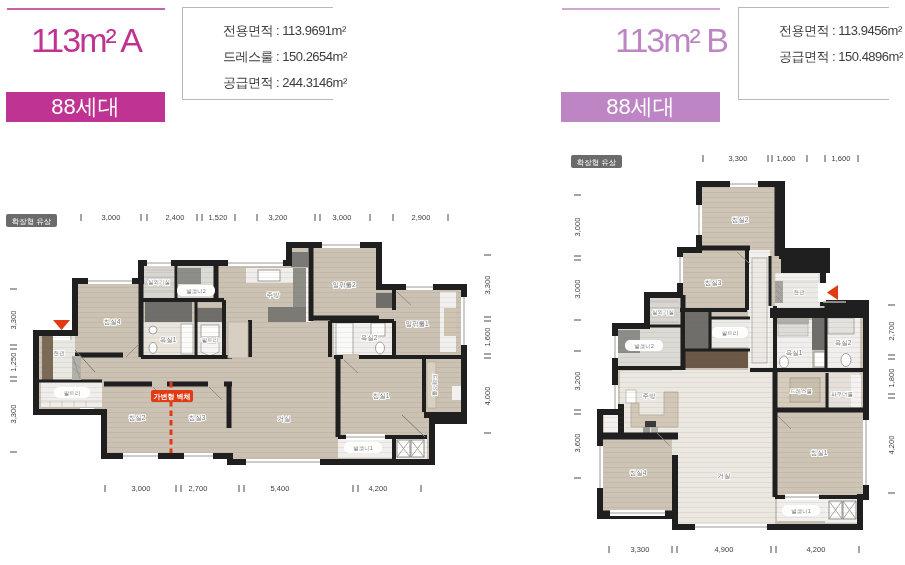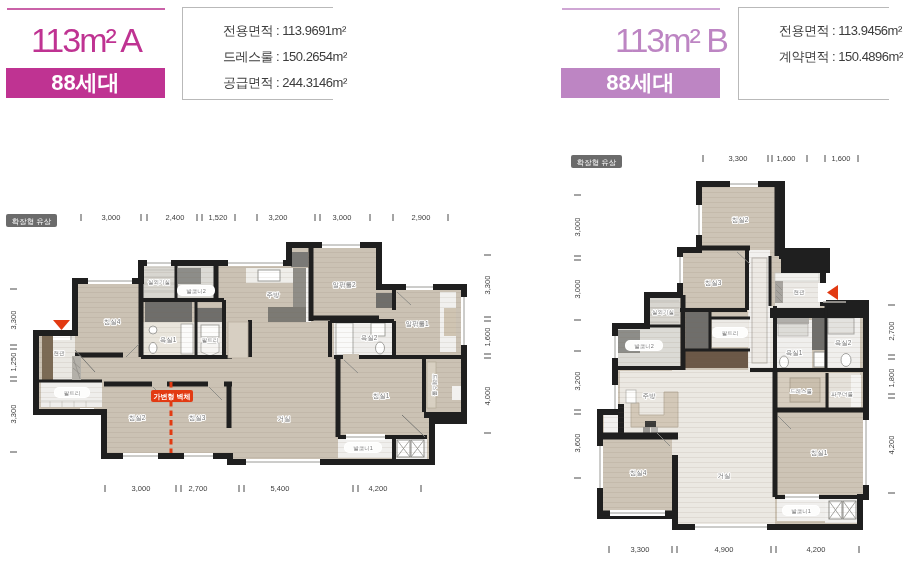--- a/index.html
+++ b/index.html
@@ -1,19 +1,19 @@
 <!DOCTYPE html>
 <html><head>
 <meta charset="utf-8">
 <style>
 html,body{margin:0;padding:0;background:#ffffff;width:905px;height:565px;overflow:hidden;}
 body{font-family:"Liberation Sans",sans-serif;position:relative;}
 .hdrline{position:absolute;height:2px;}
 .title{position:absolute;font-weight:normal;}
-.badge{position:absolute;color:#fff;font-weight:bold;text-align:center;}
+.badge{position:absolute;color:#fff;font-weight:normal;text-align:center;margin-top:24px;}
 .info{position:absolute;font-size:13px;color:#3c3c3c;letter-spacing:-0.5px;}
 .info div{margin-bottom:8px;margin-left:20px;}
 svg{position:absolute;left:0;top:0;}
 </style>
 </head>
 <body>
 
 <div class="hdrline" style="left:7px;top:8px;width:158px;background:#ca62a8;"></div>
 
 <div class="title" style="left:0px;top:21px;width:172px;text-align:center;font-size:34px;color:#bf3392;letter-spacing:-2px;">113m² A</div>
@@ -29,21 +29,21 @@
 
 <div class="hdrline" style="left:562px;top:8px;width:158px;background:#cfa6d4;"></div>
 
 <div class="title" style="left:555px;top:21px;width:172px;text-align:right;font-size:34px;color:#bd85c3;letter-spacing:-2px;">113m² B</div>
 
 <div class="badge" style="left:561px;top:68px;width:159px;height:30px;line-height:30px;font-size:22px;background:#bd85c3;">88세대</div>
 
 <div style="position:absolute;left:738px;top:7px;width:150px;height:91px;border-top:1.5px solid #b9b9b9;border-bottom:1.5px solid #b9b9b9;border-left:1.5px solid #b9b9b9;"></div>
 <div class="info" style="left:759px;top:22px;">
 <div>전용면적 : 113.9456m²</div>
-<div>계약면적 : 150.4896m²</div>
+<div>공급면적 : 150.4896m²</div>
 </div>
 <svg width="905" height="565" viewBox="0 0 905 565">
 <defs>
 <pattern id="grain" width="7" height="5" patternUnits="userSpaceOnUse">
 <path d="M0,2.5 H7" stroke="rgba(115,98,76,0.10)" stroke-width="1"></path>
 </pattern>
 </defs>
 <g id="planA" font-family="Liberation Sans, sans-serif">
 
 <path d="M75,281 L141,281 L141,263 L289,263 L289,245 L379,245 L379,287 L464,287 L464,421 L432,421 L432,462 L230,462 L230,456 L104,456 L104,412 L36,412 L36,333 L75,333 Z" fill="#cbc2b4"></path>

